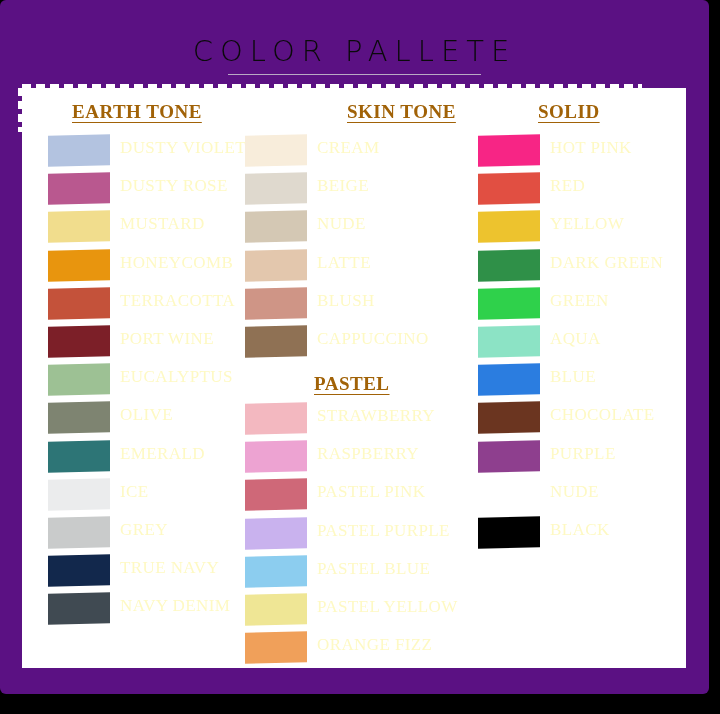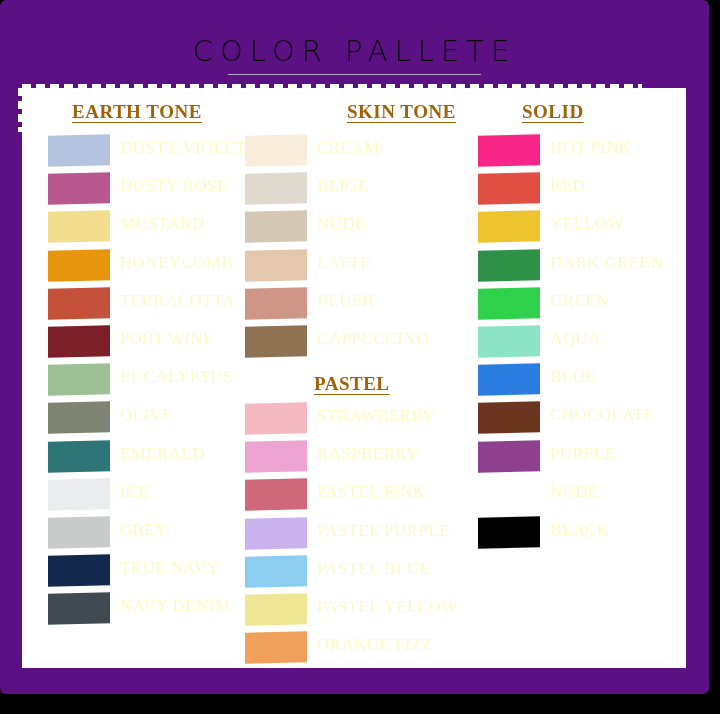--- a/index.html
+++ b/index.html
@@ -103,21 +103,21 @@
     font-weight: 700;
     font-size: 19px;
     letter-spacing: 0.5px;
     color: #a16207;
     text-decoration: underline;
     text-underline-offset: 4px;
     white-space: nowrap;
   }
   #head-earth { position: absolute; left: 72px;  top: 101px; }
   #head-skin  { position: absolute; left: 303px; top: 101px; margin-left: 44px; }
-  #head-solid { position: absolute; left: 522px; top: 101px; font-family: Liberation Serif, serif; }
+  #head-solid { position: absolute; left: 538px; top: 101px; font-family: Liberation Serif, serif; }
   #head-pastel{ position: absolute; left: 314px; top: 373px; }
 
   
   .swatch-row {
     position: absolute;
     height: 34px;
   }
   .swatch {
     position: absolute;
     left: 0;

